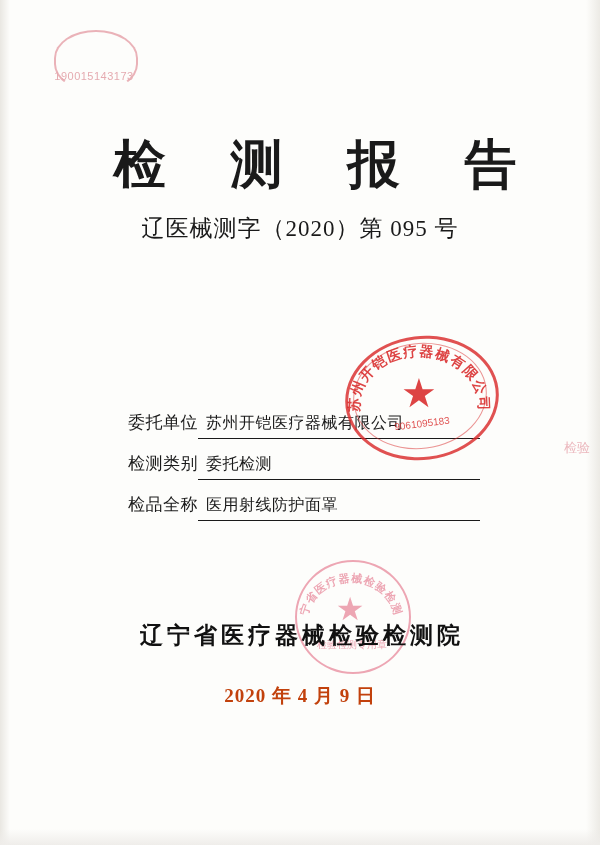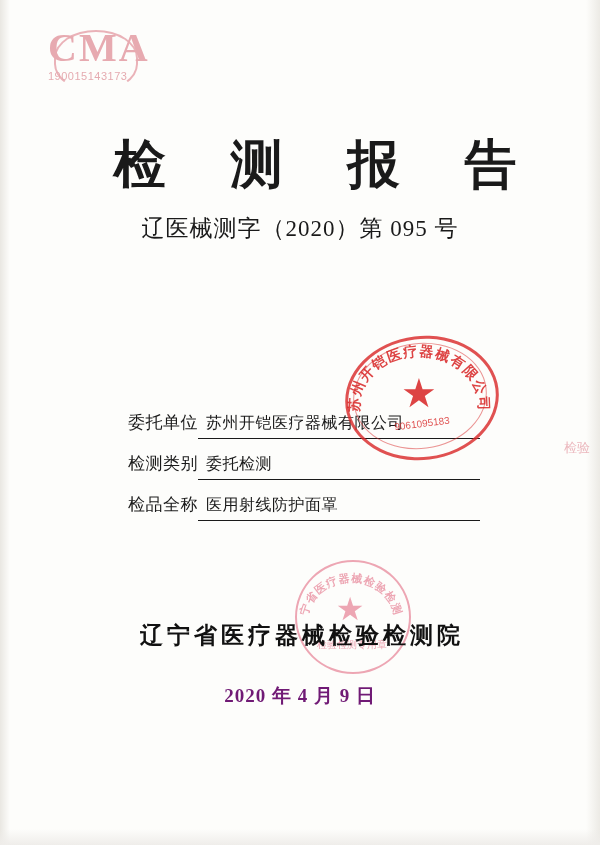--- a/index.html
+++ b/index.html
@@ -69,20 +69,21 @@
     height: 58px;
     border: 2px solid #e49aa2;
     border-radius: 50%/45%;
     border-bottom-color: transparent;
   }
   .cma-stamp .cma-code {
     position: absolute;
     left: 0;
     top: 48px;
     width: 92px;
+    text-align: center;
     font-family: "Liberation Sans", sans-serif;
     font-size: 11px;
     letter-spacing: 0.5px;
     color: #dd8f97;
   }
 
   
   .title {
     position: absolute;
     left: 0;
@@ -277,35 +278,34 @@
   .date {
     position: absolute;
     left: 0;
     top: 683px;
     width: 600px;
     text-align: center;
     font-family: "Liberation Serif", "DejaVu Serif", serif;
     font-size: 19px;
     font-weight: bold;
     letter-spacing: 1px;
-    color: #701a75;
+    color: #c2410c;
   }
 </style>
 </head>
 <body>
 
 <div class="page">
 
   <div class="paper-edge-left"></div>
   <div class="paper-edge-right"></div>
   <div class="paper-edge-bottom"></div>
 
   <div class="cma-stamp">
     <div class="cma-arc"></div>
-    <div class="cma-letters">CMA</div>
     <div class="cma-code">190015143173</div>
   </div>
 
   <div class="title">检 测 报 告</div>
   <div class="subtitle">辽医械测字（2020）第 095 号</div>
 
   <div class="fields">
     <div class="field-row">
       <div class="field-label">委托单位</div>
       <div class="field-value-wrap">

